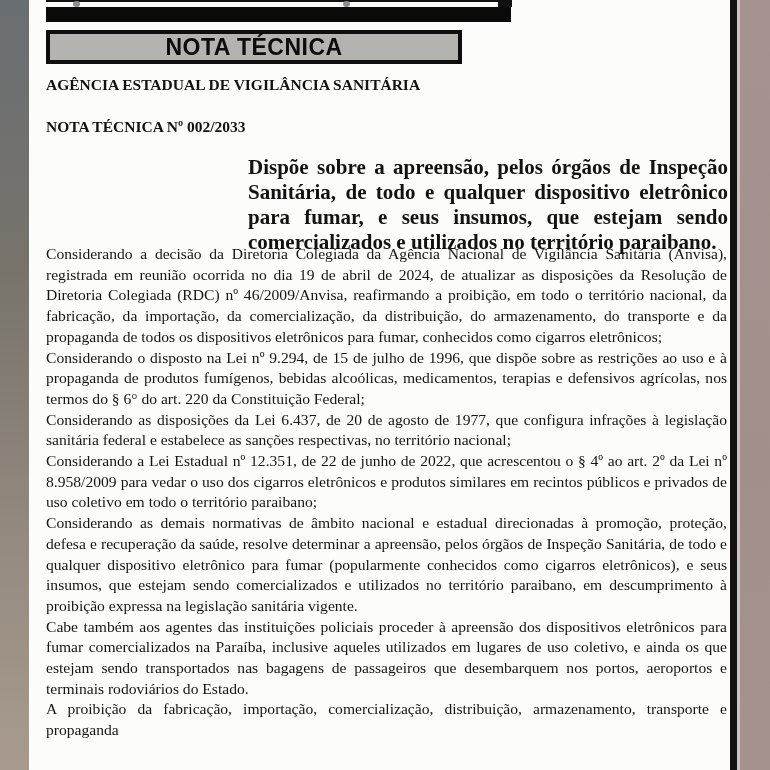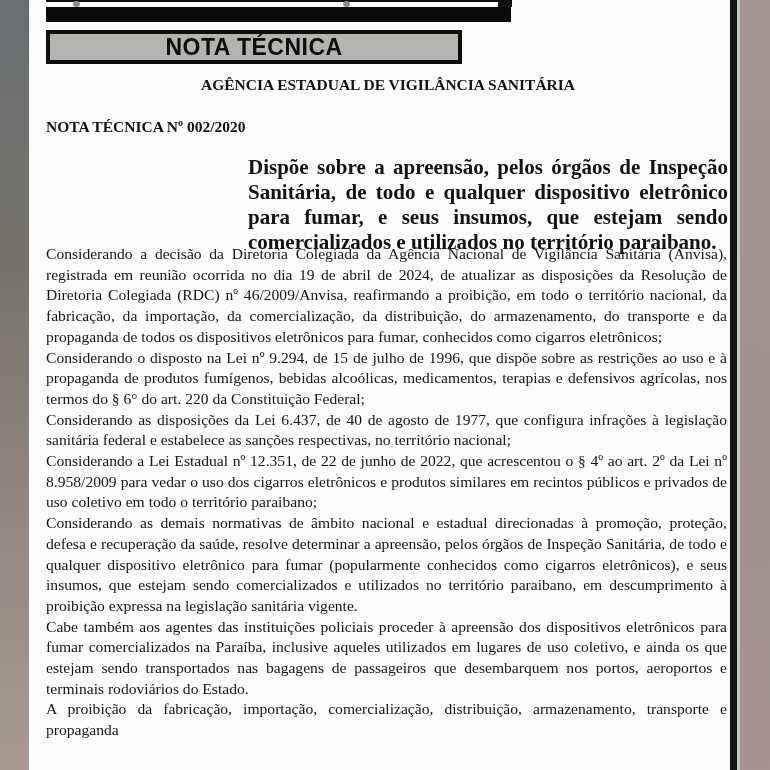--- a/index.html
+++ b/index.html
@@ -52,21 +52,20 @@
     background: #b5b3b0;
     display: flex; align-items: center; justify-content: center;
   }
   .title-box span {
     font-family: "Liberation Sans", sans-serif;
     font-weight: 800; font-size: 23px; letter-spacing: 0.5px;
     color: #0c0c0c; white-space: nowrap;
   }
   .agency {
     position: absolute; left: 17px; top: 76px; width: 684px;
-    text-align: center;
     font-weight: bold; font-size: 15.5px; color: #121212;
   }
   .doc-number {
     position: absolute; left: 17px; top: 118px;
     font-weight: bold; font-size: 15.5px; color: #121212;
   }
   .summary {
     position: absolute; left: 219px; top: 155px; width: 480px;
     font-weight: bold; font-size: 21px; line-height: 25px;
     text-align: justify; color: #121212;
@@ -93,28 +92,28 @@
     <div class="frag-corner"></div>
 
     <div class="redaction"></div>
 
     <div class="title-box">
       <span>NOTA TÉCNICA</span>
     </div>
 
     <div class="agency">AGÊNCIA ESTADUAL DE VIGILÂNCIA SANITÁRIA</div>
 
-    <div class="doc-number">NOTA TÉCNICA Nº 002/2020</div>
+    <div class="doc-number">NOTA TÉCNICA Nº 002/2033</div>
 
     <div class="summary">Dispõe sobre a apreensão, pelos órgãos de Inspeção Sanitária, de todo e qualquer dispositivo eletrônico para fumar, e seus insumos, que estejam sendo comercializados e utilizados no território paraibano.</div>
 
     <div class="body-text">
       <p>Considerando a decisão da Diretoria Colegiada da Agência Nacional de Vigilância Sanitária (Anvisa), registrada em reunião ocorrida no dia 19 de abril de 2024, de atualizar as disposições da Resolução de Diretoria Colegiada (RDC) nº 46/2009/Anvisa, reafirmando a proibição, em todo o território nacional, da fabricação, da importação, da comercialização, da distribuição, do armazenamento, do transporte e da propaganda de todos os dispositivos eletrônicos para fumar, conhecidos como cigarros eletrônicos;</p>
       <p>Considerando o disposto na Lei nº 9.294, de 15 de julho de 1996, que dispõe sobre as restrições ao uso e à propaganda de produtos fumígenos, bebidas alcoólicas, medicamentos, terapias e defensivos agrícolas, nos termos do § 6° do art. 220 da Constituição Federal;</p>
-      <p>Considerando as disposições da Lei 6.437, de 40 de agosto de 1977, que configura infrações à legislação sanitária federal e estabelece as sanções respectivas, no território nacional;</p>
+      <p>Considerando as disposições da Lei 6.437, de 20 de agosto de 1977, que configura infrações à legislação sanitária federal e estabelece as sanções respectivas, no território nacional;</p>
       <p>Considerando a Lei Estadual nº 12.351, de 22 de junho de 2022, que acrescentou o § 4º ao art. 2º da Lei nº 8.958/2009 para vedar o uso dos cigarros eletrônicos e produtos similares em recintos públicos e privados de uso coletivo em todo o território paraibano;</p>
       <p>Considerando as demais normativas de âmbito nacional e estadual direcionadas à promoção, proteção, defesa e recuperação da saúde, resolve determinar a apreensão, pelos órgãos de Inspeção Sanitária, de todo e qualquer dispositivo eletrônico para fumar (popularmente conhecidos como cigarros eletrônicos), e seus insumos, que estejam sendo comercializados e utilizados no território paraibano, em descumprimento à proibição expressa na legislação sanitária vigente.</p>
       <p>Cabe também aos agentes das instituições policiais proceder à apreensão dos dispositivos eletrônicos para fumar comercializados na Paraíba, inclusive aqueles utilizados em lugares de uso coletivo, e ainda os que estejam sendo transportados nas bagagens de passageiros que desembarquem nos portos, aeroportos e terminais rodoviários do Estado.</p>
       <p>A proibição da fabricação, importação, comercialização, distribuição, armazenamento, transporte e propaganda</p>
     </div>
 
   </div>
 
   <div class="edge-line"></div>
   <div class="edge-sliver"></div>

